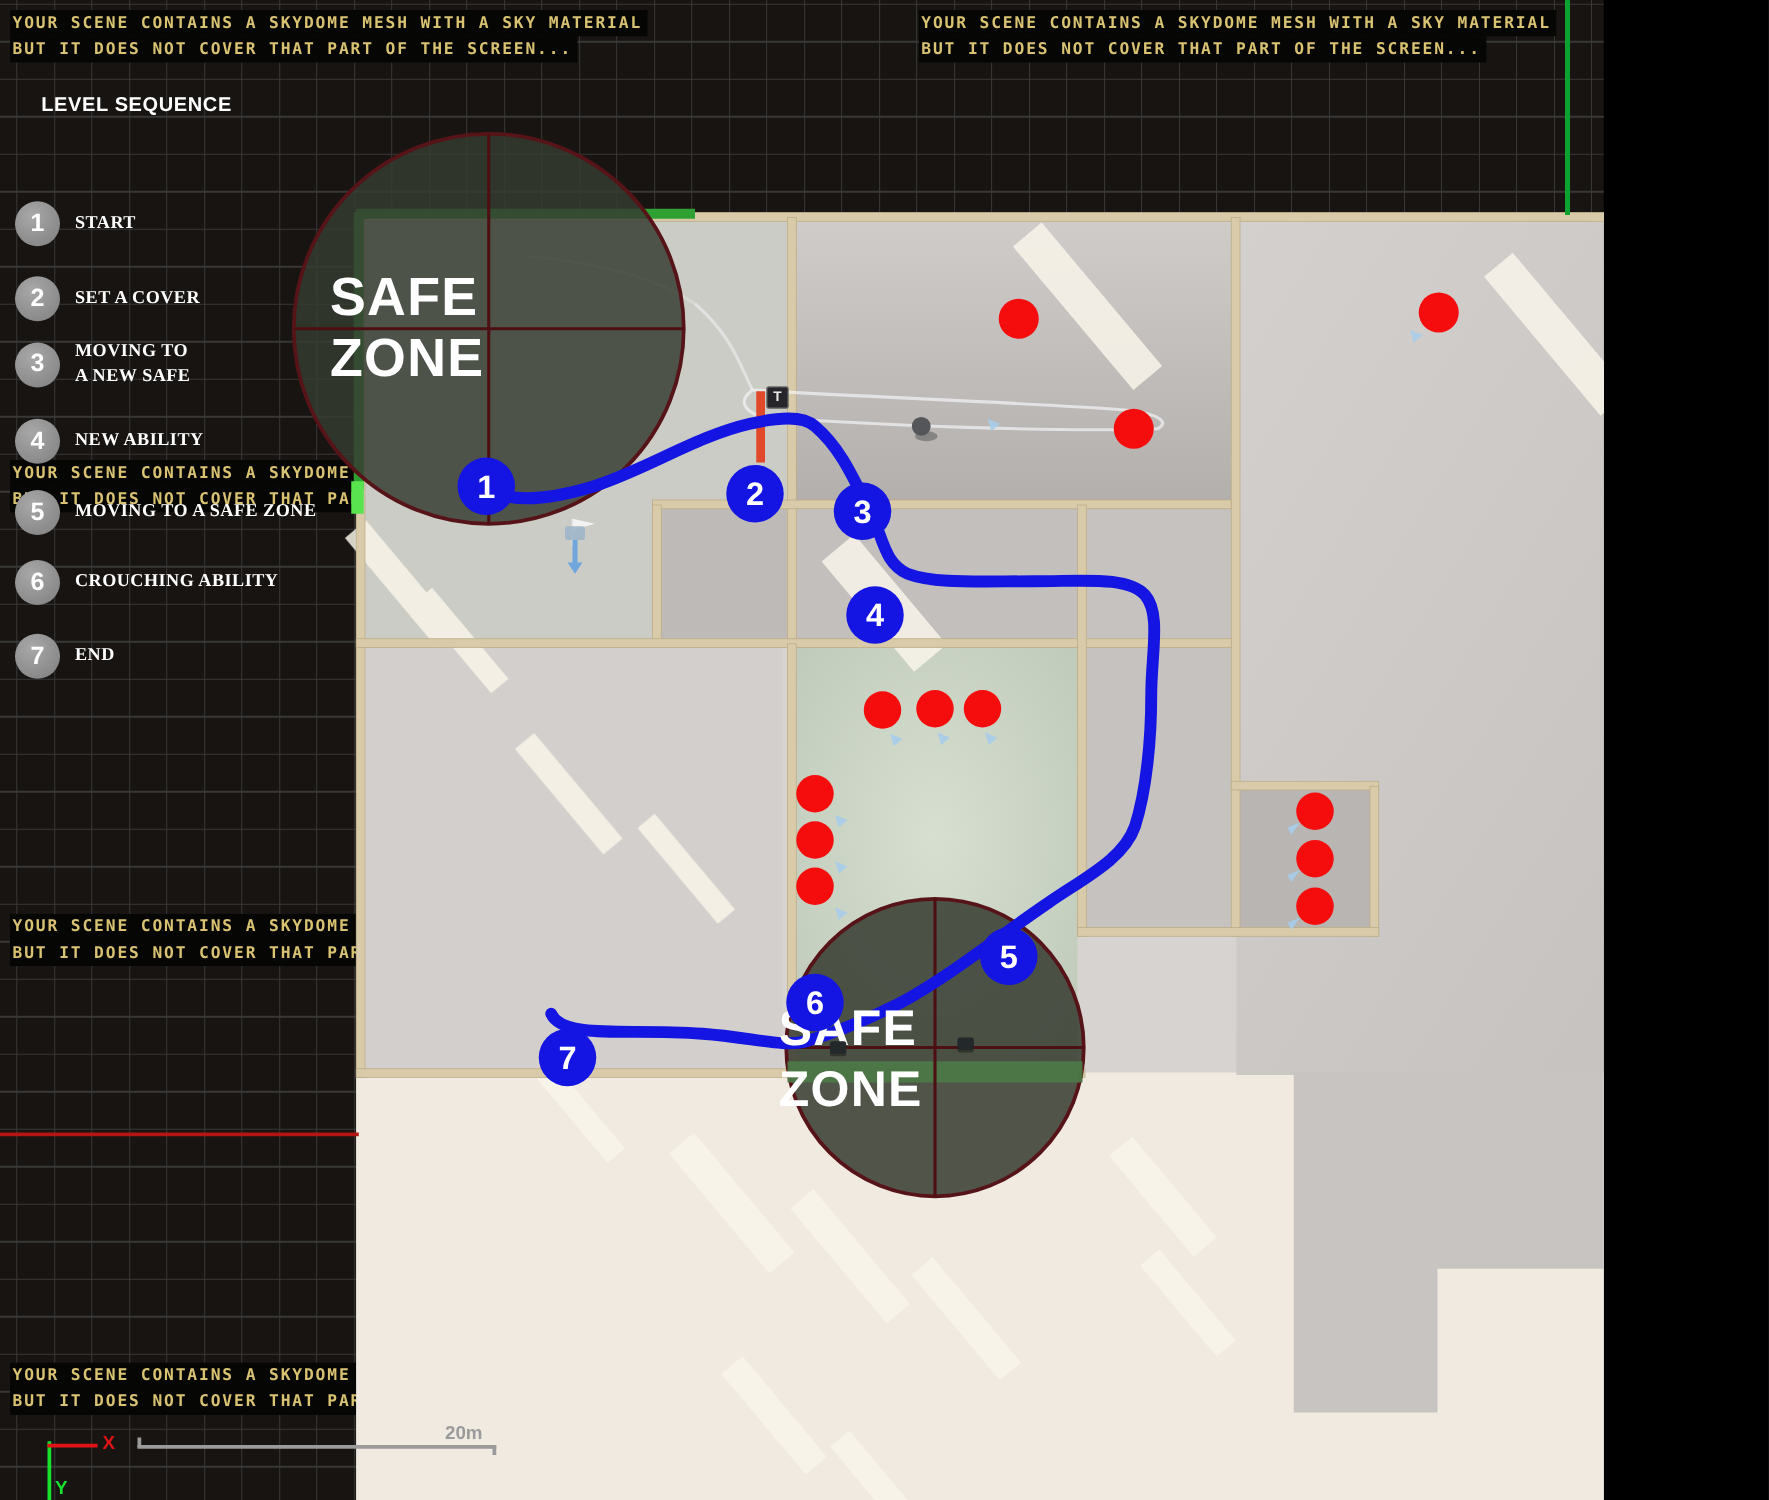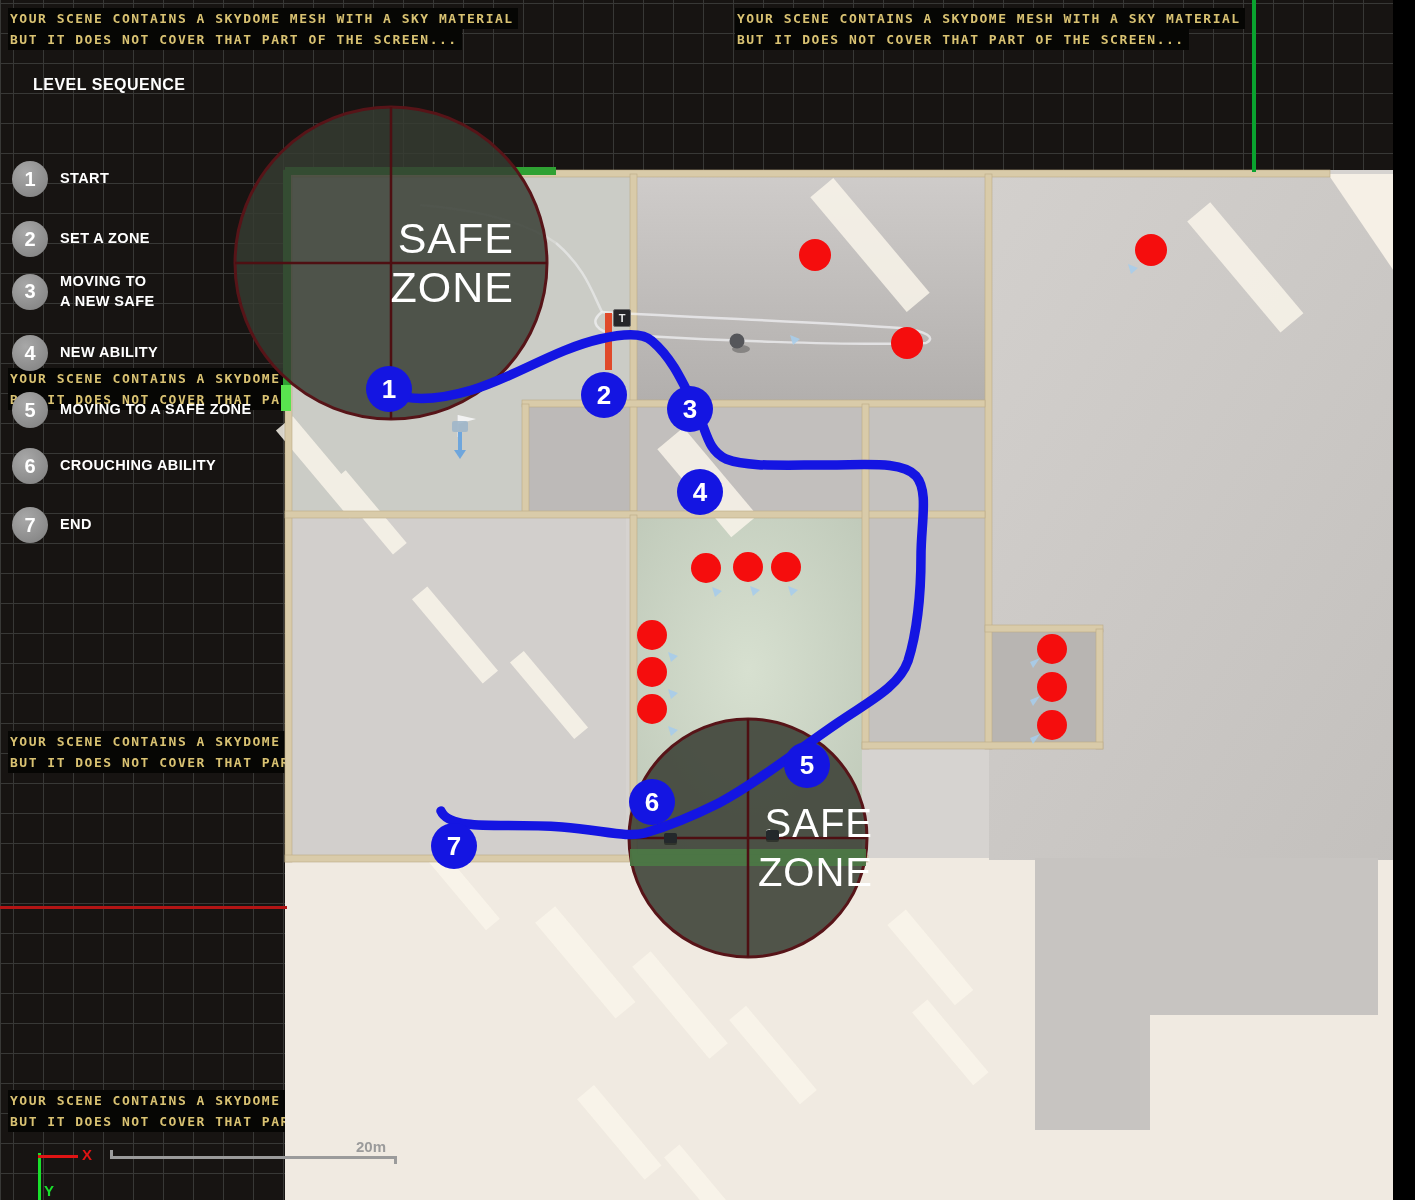--- a/index.html
+++ b/index.html
@@ -1,17 +1,17 @@
 <!DOCTYPE html>
 <html><head>
 <meta charset="utf-8">
 <style>
   html,body{margin:0;padding:0;background:#000;}
   .stage{
-    position:relative;width:1393px;height:1200px;overflow:hidden;
+    position:relative;width:1283px;height:1200px;overflow:hidden;
     background-color:#171412;
     background-image:
       repeating-linear-gradient(to right, #383836 0 1px, transparent 1px 30px),
       repeating-linear-gradient(to bottom, #383836 0 1px, transparent 1px 30px);
     background-position:13px 0, 0 3px;
     font-family:"Liberation Sans", sans-serif;
   }
   .layer{position:absolute;left:0;top:0;}
   
   .warn{position:absolute;z-index:2;line-height:19px;}
@@ -28,28 +28,28 @@
     font-size:16px;font-weight:900;letter-spacing:0.5px;
   }
   .lg-item{position:absolute;left:12px;z-index:3;display:flex;align-items:center;gap:12px;}
   .lg-num{
     width:36px;height:36px;border-radius:50%;flex:0 0 36px;
     background:radial-gradient(circle at 38% 32%, #a8a8a8, #7e7e7e);
     color:#fff;font-size:20px;font-weight:bold;
     display:flex;align-items:center;justify-content:center;
   }
   .lg-label{color:#fff;font-size:14.5px;font-weight:800;letter-spacing:0.4px;line-height:1.35;}
-  .lg-label span{display:block;white-space:nowrap;}
+  .lg-label span{display:block;white-space:nowrap;font-family:Liberation Serif, serif;}
   
   .wp{
     position:absolute;z-index:5;width:46px;height:46px;border-radius:50%;
     background:#1415e2;color:#fff;font-size:26px;font-weight:bold;
     display:flex;align-items:center;justify-content:center;
   }
-  .szl{position:absolute;z-index:4;text-align:right;color:#fff;font-weight:400;}
+  .szl{position:absolute;z-index:4;text-align:left;color:#fff;font-weight:700;}
   .szl span{display:block;}
   .szl.top{left:264px;top:214px;width:250px;font-size:43px;line-height:49px;letter-spacing:1px;}
   .szl.bot{left:623px;top:799px;width:250px;font-size:40px;line-height:49px;letter-spacing:1px;}
   .trap-glyph{
     position:absolute;left:613px;top:309px;z-index:4;width:16px;height:16px;
     background:#26262a;border:1px solid #6a6a6a;border-radius:2px;
     color:#e8e8e8;font-size:11px;font-weight:bold;
     display:flex;align-items:center;justify-content:center;
   }
   .prop-icon{position:absolute;z-index:4;width:13px;height:10px;background:#23282b;border-radius:2px;box-shadow:0 2px 0 rgba(0,0,0,.35);}
@@ -250,21 +250,21 @@
   <div class="lg-item" style="top:161px;">
     <span class="lg-num">1</span>
     <span class="lg-label">
         <span>START</span>
         <span></span>
       </span>
   </div>
   <div class="lg-item" style="top:221px;">
     <span class="lg-num">2</span>
     <span class="lg-label">
-        <span>SET A ZONE</span>
+        <span>SET A COVER</span>
         <span></span>
       </span>
   </div>
   <div class="lg-item" style="top:272px;">
     <span class="lg-num">3</span>
     <span class="lg-label">
         <span>MOVING TO</span>
         <span>A NEW SAFE</span>
       </span>
   </div>

